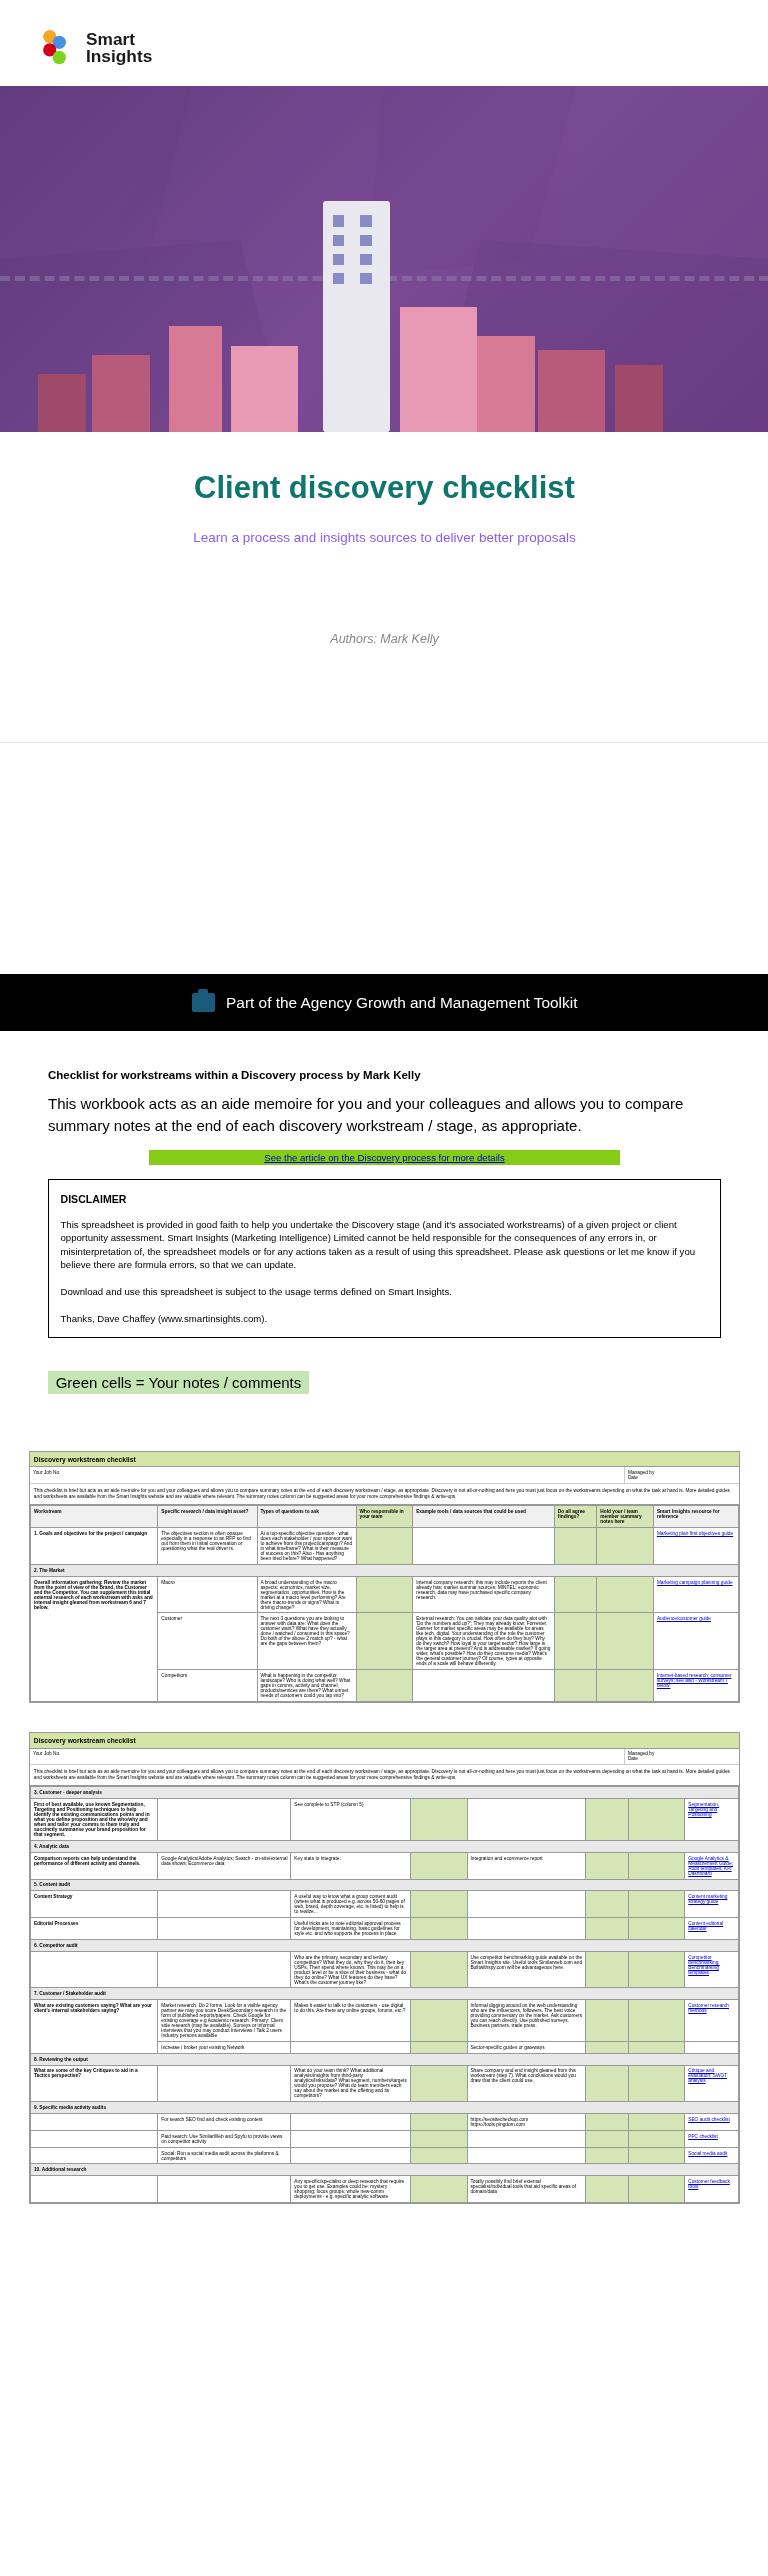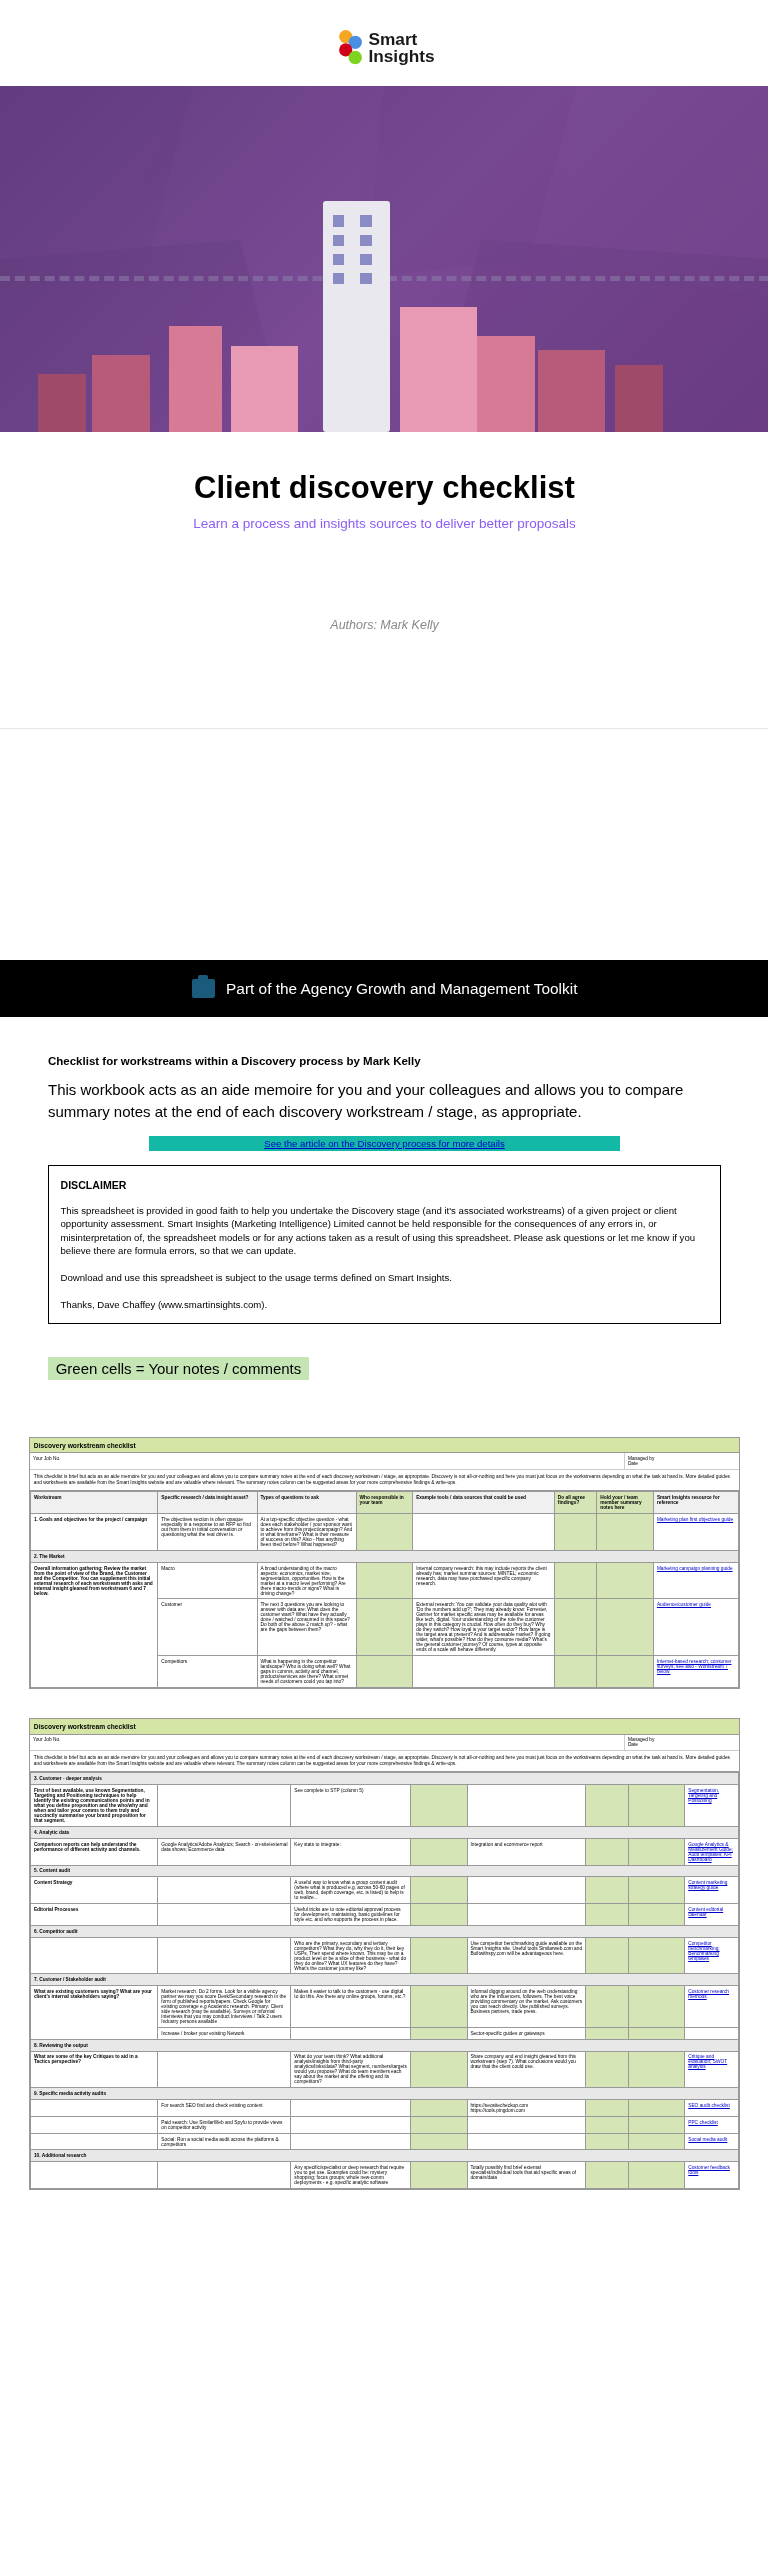--- a/index.html
+++ b/index.html
@@ -1,18 +1,18 @@
 <!DOCTYPE html>
 <html><head>
 <meta charset="utf-8">
 <style>
 * { margin: 0; padding: 0; box-sizing: border-box; }
 body { font-family: -apple-system, BlinkMacSystemFont, 'Segoe UI', Arial, sans-serif; background: #fff; width: 769px; }
 .header { padding: 29px 38px 19px; }
-.logo { display: flex; align-items: center; gap: 1px; justify-content: center; }
+.logo { display: flex; align-items: center; gap: 15px; }
 .logo-icon { width: 33px; height: 38px; position: relative; }
 .logo-text { font-weight: 700; font-size: 17.3px; line-height: 1; color: #1a1a1a; }
 .logo-text span { display: block; }
 .hero { height: 346px; background: linear-gradient(135deg, #5e3a7a 0%, #7a4a95 50%, #6e3d85 100%); position: relative; overflow: hidden; }
 .hero-bg { position: absolute; inset: 0; }
 .hero-pattern { position: absolute; width: 100%; height: 100%; opacity: 0.4; }
 .cityscape { position: absolute; bottom: 0; left: 0; right: 0; height: 192px; }
 .building { position: absolute; bottom: 0; }
 .b1 { left: 12%; width: 58px; height: 77px; background: #b85a7a; }
 .b2 { left: 22%; width: 53px; height: 106px; background: #d67a95; }
@@ -20,32 +20,32 @@
 .b4 { left: 42%; width: 67px; height: 231px; background: #e8e8ee; border-radius: 2.9px; }
 .b5 { left: 52%; width: 77px; height: 125px; background: #e89ab5; }
 .b6 { left: 62%; width: 58px; height: 96px; background: #d67a95; }
 .b7 { left: 70%; width: 67px; height: 82px; background: #b85a7a; }
 .b8 { left: 80%; width: 48px; height: 67px; background: #a04a6a; }
 .b9 { left: 5%; width: 48px; height: 58px; background: #a04a6a; }
 .windows { position: absolute; top: 14.4px; left: 9.6px; right: 9.6px; display: grid; grid-template-columns: 1fr 1fr; gap: 7.7px; }
 .window { width: 11.5px; height: 11.5px; background: #8a8ac5; }
 .dash-line { position: absolute; top: 55%; left: 0; right: 0; height: 3.8px; border-top: 5.8px dashed #8a7aa5; opacity: 0.6; }
 .title-section { padding: 38px 38px 29px; text-align: center; }
-.main-title { font-size: 31px; font-weight: 700; color: #000000; margin-bottom: 10px; }
+.main-title { font-size: 31px; font-weight: 700; color: #0f766e; margin-bottom: 24px; }
 .subtitle { font-size: 13.5px; color: #8b5cf6; }
 .authors { text-align: center; padding: 58px 0 96px; font-style: italic; color: #888; font-size: 12.5px; }
 .divider { border: none; border-top: 1px solid #e5e5e5; margin: 0; }
 .spacer { height: 231px; }
 .toolkit-bar { background: #000000; color: #fff; padding: 19px; text-align: center; font-size: 15.4px; display: flex; align-items: center; justify-content: center; gap: 11.5px; }
 .toolkit-icon { width: 23px; height: 19px; background: #1a5a7a; border-radius: 1.9px; position: relative; }
 .toolkit-icon::before { content: ''; position: absolute; top: -3.8px; left: 6.7px; width: 9.6px; height: 3.8px; background: #1a5a7a; border-radius: 1.9px 1.9px 0 0; }
 .content-area { padding: 38px 48px; background: #fff; }
 .doc-title { font-size: 11.5px; font-weight: 700; margin-bottom: 11.5px; }
 .doc-para { font-size: 15px; line-height: 1.5; margin-bottom: 9.6px; }
-.highlight { background: #14b8a6; padding: 1.9px 115px; display: inline-block; font-size: 9.6px; text-decoration: underline; color: #0000cc; }
+.highlight { background: #84cc16; padding: 1.9px 115px; display: inline-block; font-size: 9.6px; text-decoration: underline; color: #0000cc; }
 .highlight-wrap { text-align: center; margin: 7.7px 0 13.5px; }
 .disclaimer-box { border: 1.4px solid #000; padding: 11.5px; margin: 14.4px 0; font-size: 9.6px; line-height: 1.4; }
 .disclaimer-box .dis-title { font-weight: 700; font-size: 10.6px; margin-bottom: 11px; }
 .green-note { background: #c5e5b5; padding: 2.9px 7.7px; font-size: 15px; display: inline-block; margin-top: 19px; }
 .sheet-section { padding: 19px 29px; }
 .sheet-preview { width: 100%; border: 1px solid #999; font-size: 5.8px; background: #fff; margin-bottom: 29px; }
 .sheet-header-row { background: #d5e5a5; padding: 3.8px; border-bottom: 1px solid #999; font-weight: 700; font-size: 6.7px; }
 .sheet-subrow { padding: 1.9px 3.8px; font-size: 4.8px; border-bottom: 1px solid #ccc; }
 .sheet-info { display: flex; }
 .sheet-info-left { flex: 1; padding: 2.9px; }

